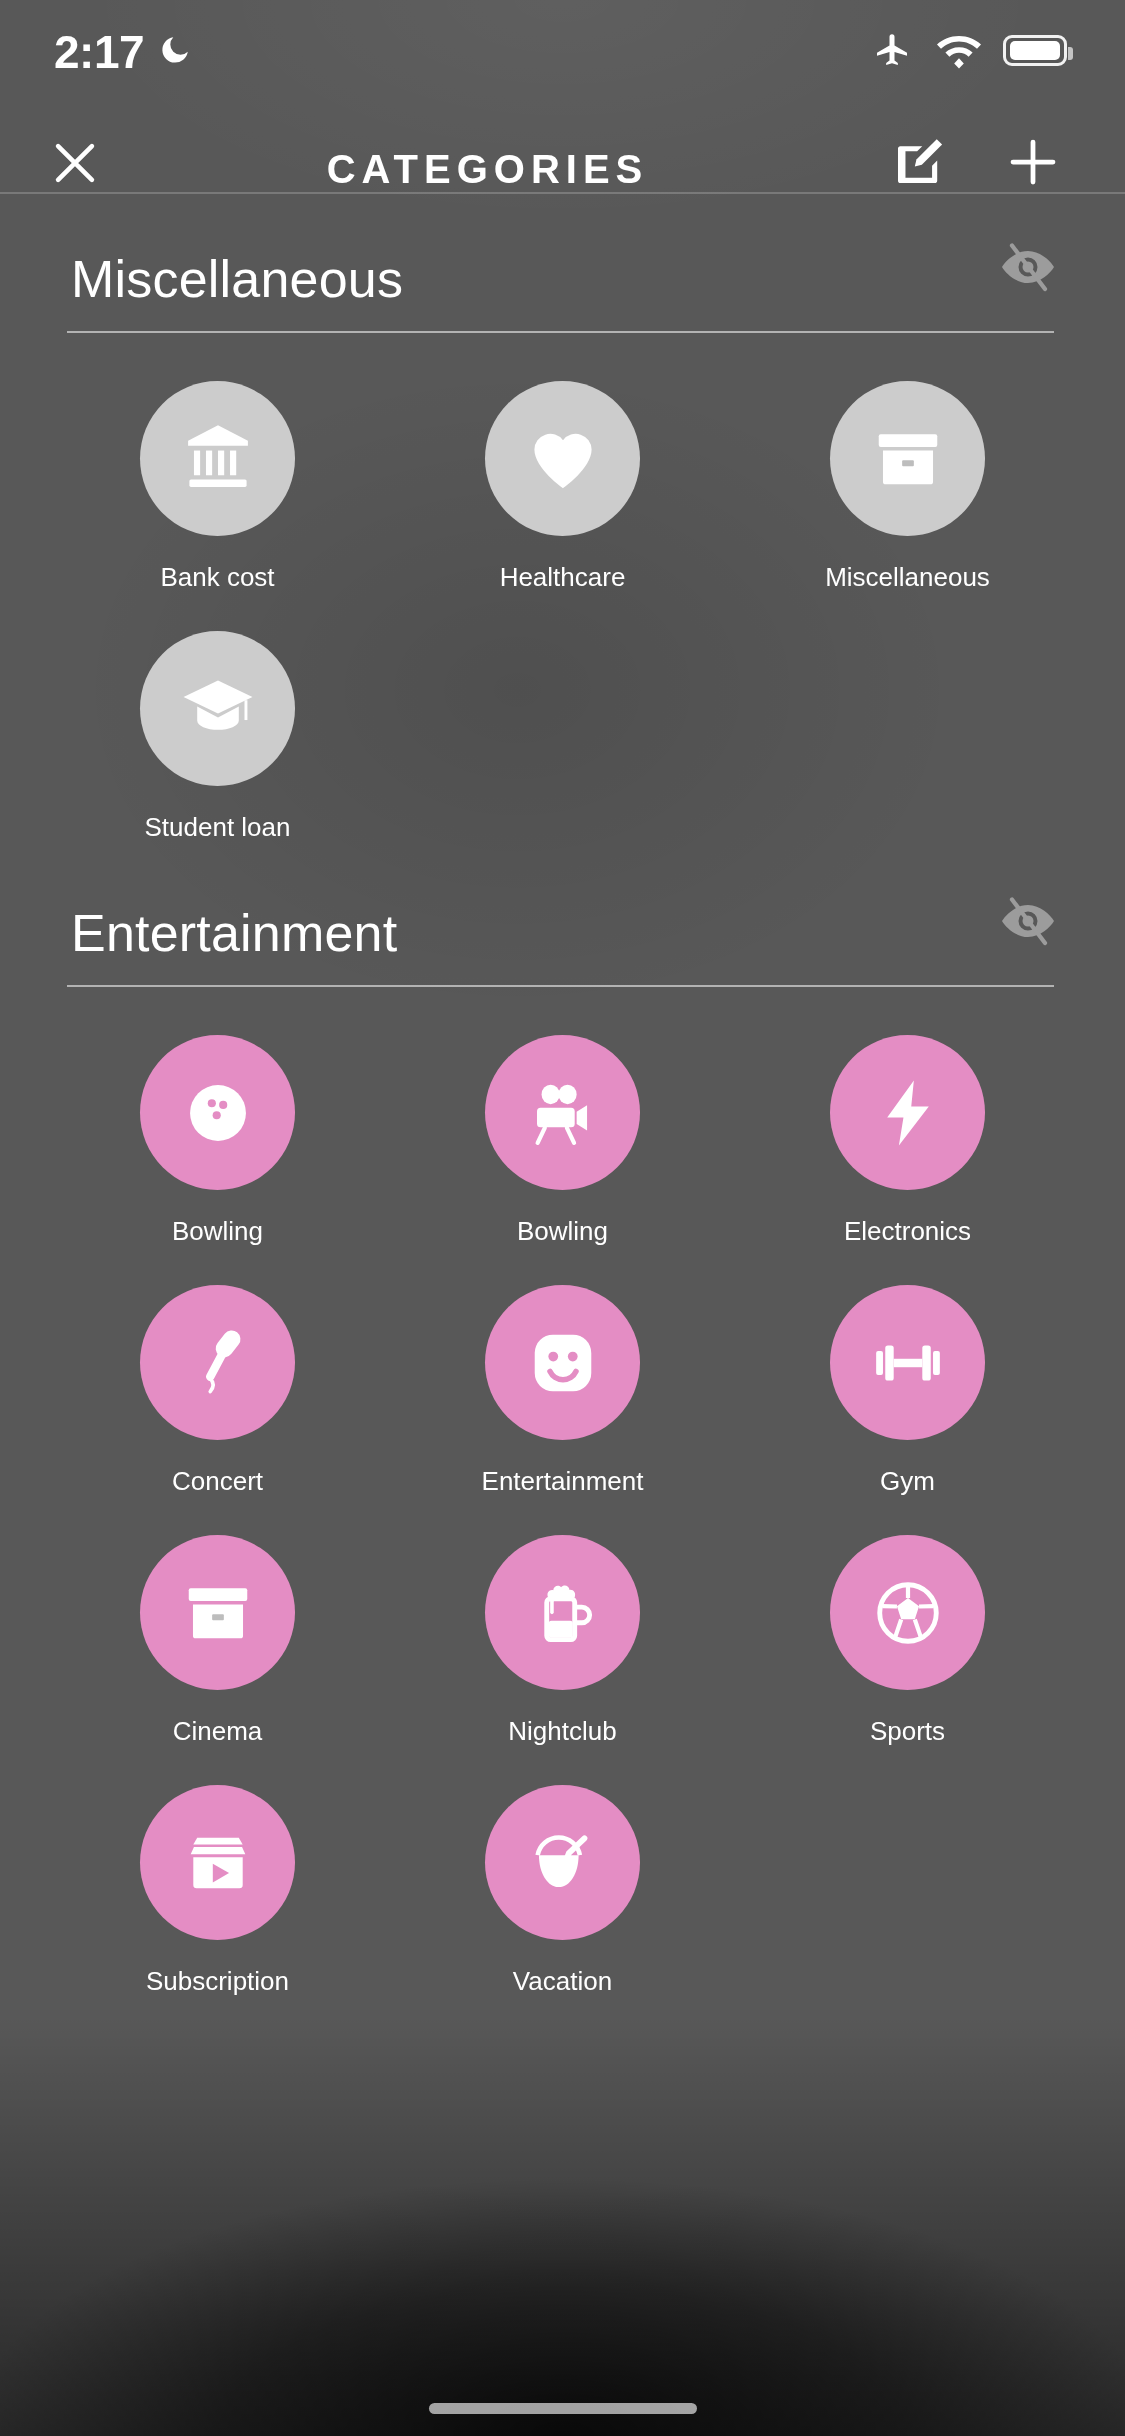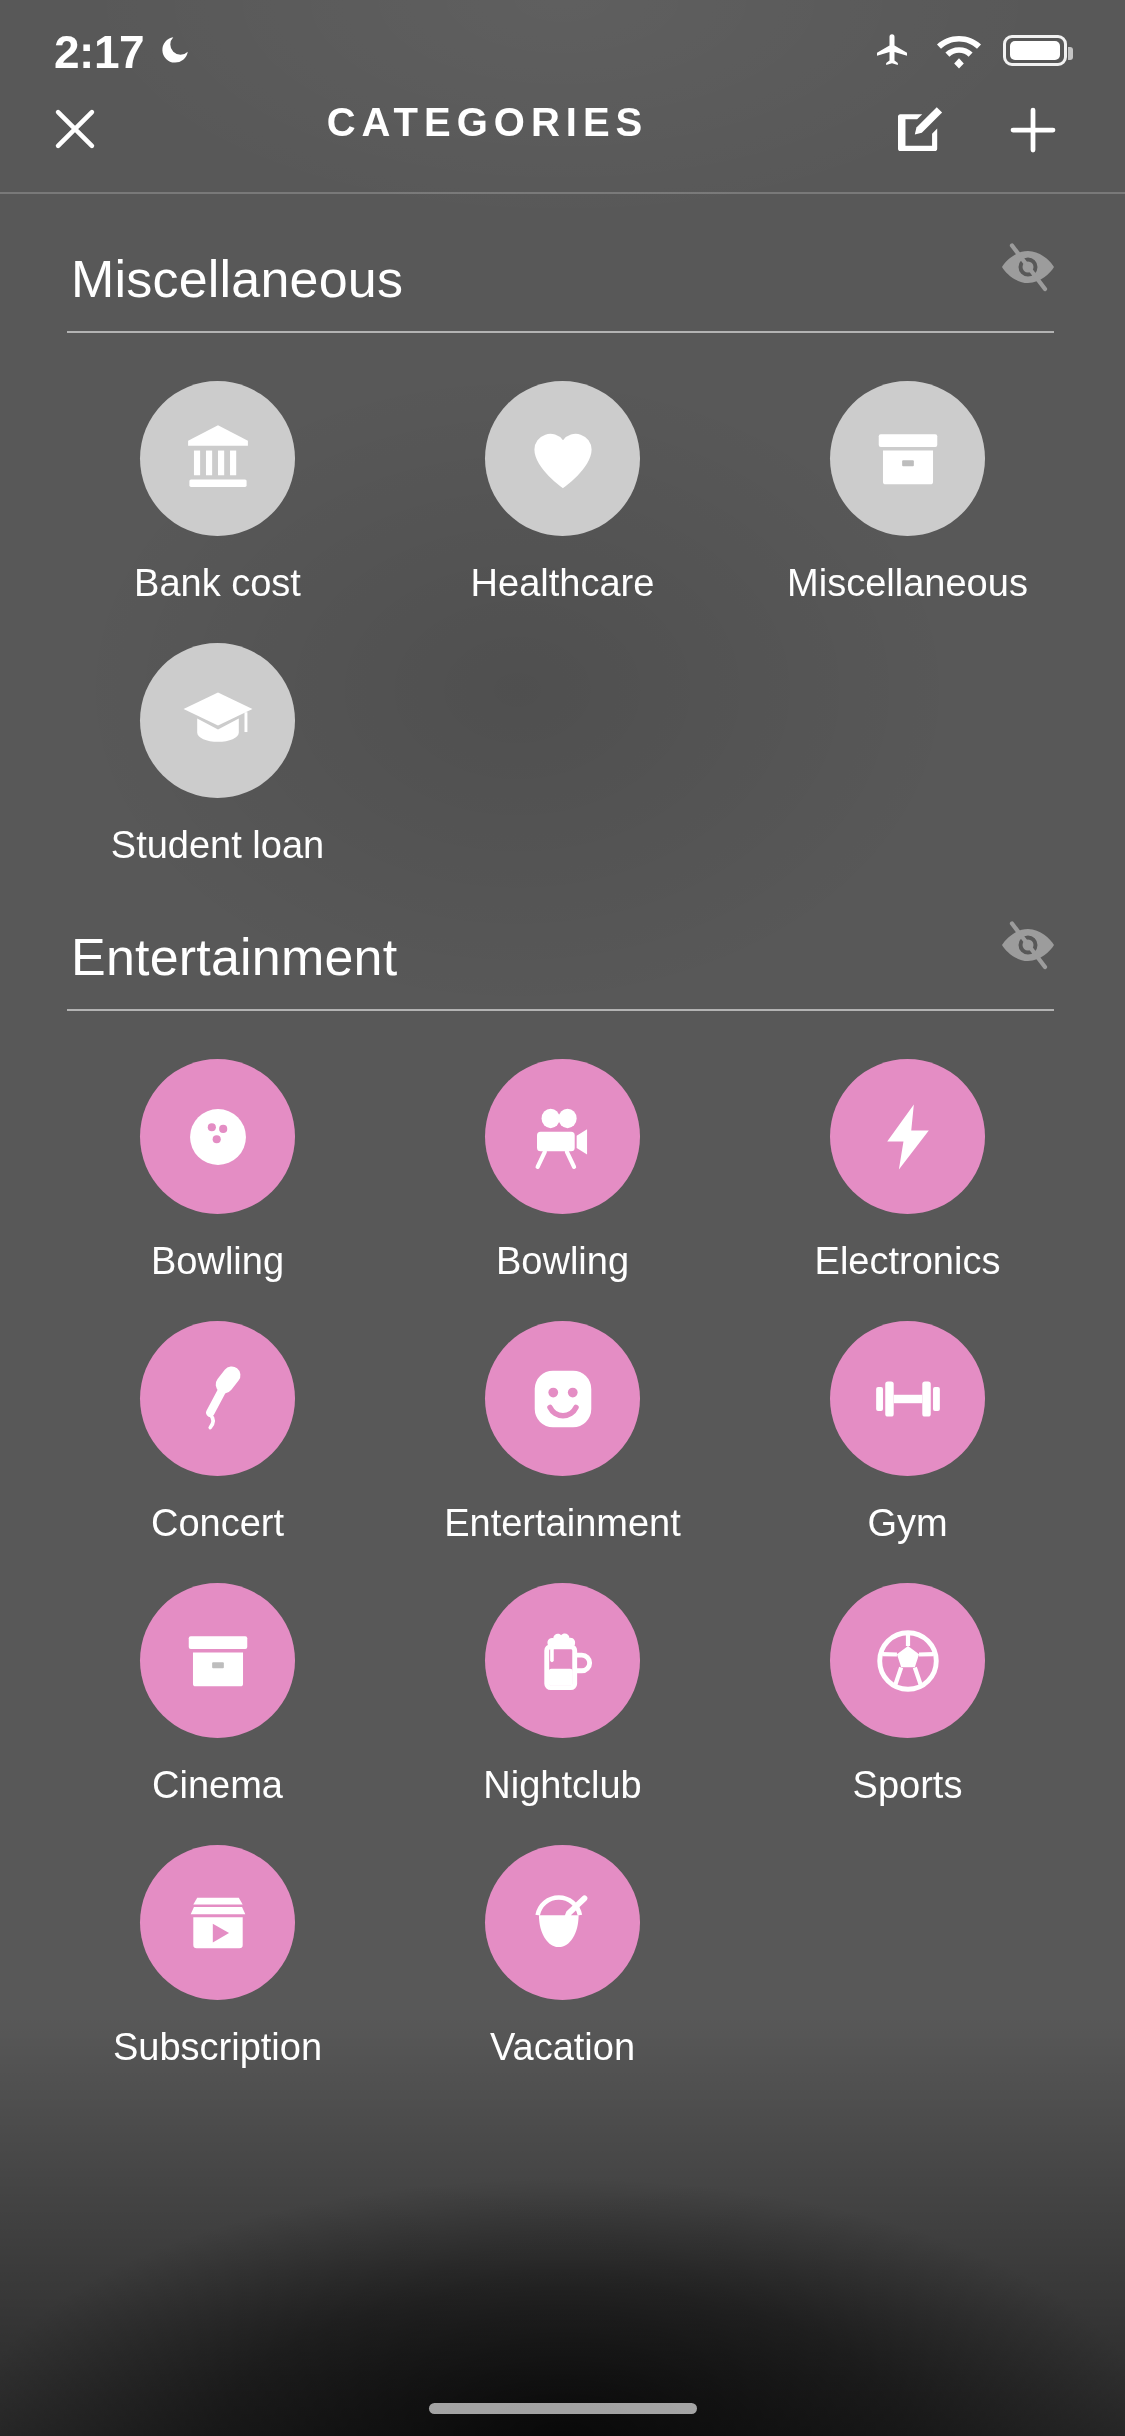--- a/index.html
+++ b/index.html
@@ -49,21 +49,21 @@
   }
   .bat:after{
     content:""; position:absolute; right:-9px; top:9px; width:5px; height:13px;
     background:rgba(255,255,255,0.65); border-radius:0 3px 3px 0;
   }
   .bat-fill{ height:19px; width:50px; background:#fff; border-radius:5px; margin-left:4px; }
 
   
   .navbar{
     position:absolute; left:0; top:100px; width:1125px; height:92px;
-    display:flex; align-items:flex-start; z-index:6;
+    display:flex; align-items:flex-end; z-index:6;
   }
   .nav-left{ width:150px; display:flex; justify-content:center; }
   .nav-title{
     flex:1; text-align:center; font-size:40px; font-weight:600;
     letter-spacing:6px;
   }
   .nav-right{ width:300px; display:flex; align-items:center; justify-content:flex-end; gap:56px; padding-right:62px; }
   .nav-btn{ display:flex; align-items:center; justify-content:center; cursor:pointer; }
 
   .hairline{
@@ -94,21 +94,21 @@
     display:flex; flex-direction:column; align-items:center;
     cursor:pointer;
   }
   .bubble{
     width:155px; height:155px; border-radius:50%;
     display:flex; align-items:center; justify-content:center;
   }
   .bubble.gray{ background:#cccccc; }
   .bubble.pink{ background:#e48dc4; }
   .cell-label{
-    margin-top:26px; font-size:38px; font-weight:400; color:#ffffff;
+    margin-top:26px; font-size:26px; font-weight:400; color:#ffffff;
     text-align:center; white-space:nowrap;
   }
 
   .home-indicator{
     position:absolute; left:50%; transform:translateX(-50%); bottom:22px;
     width:268px; height:11px; border-radius:6px; background:rgba(255,255,255,0.62);
     z-index:7; cursor:pointer;
   }
 </style>
 </head>

